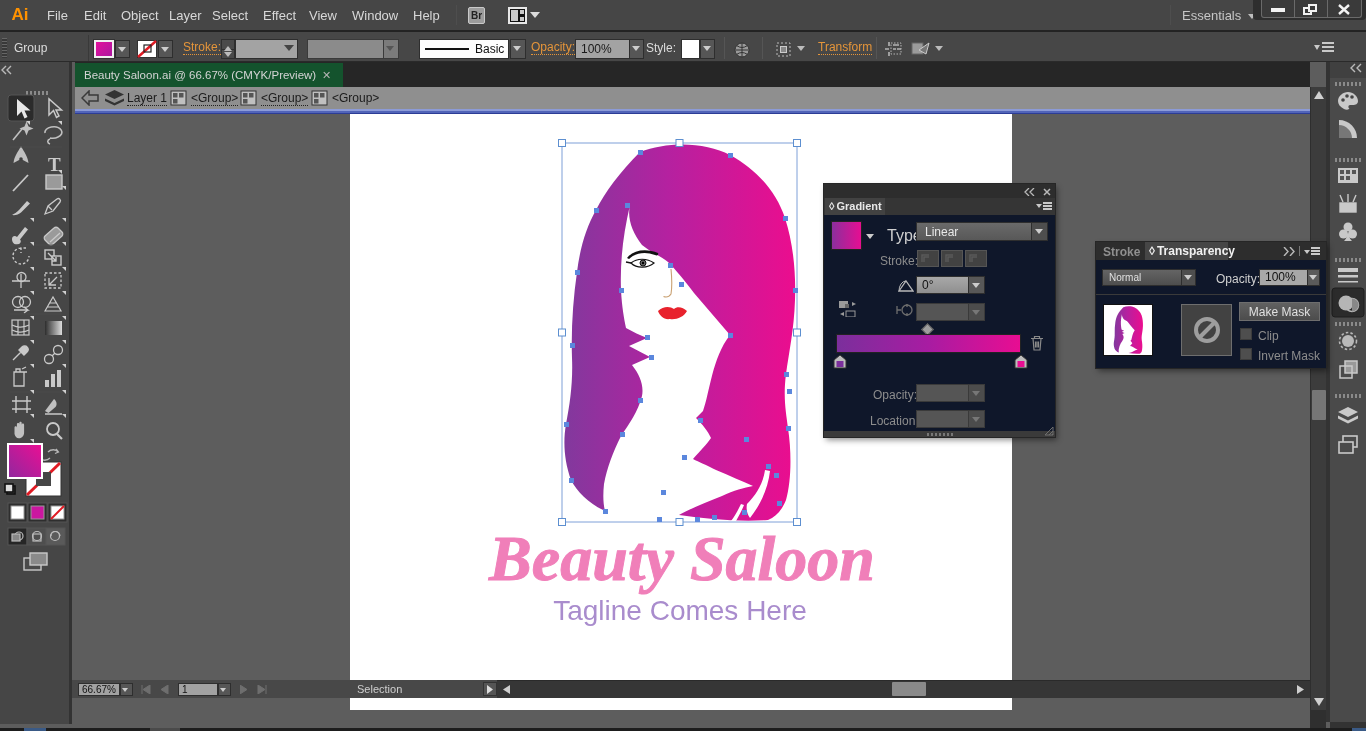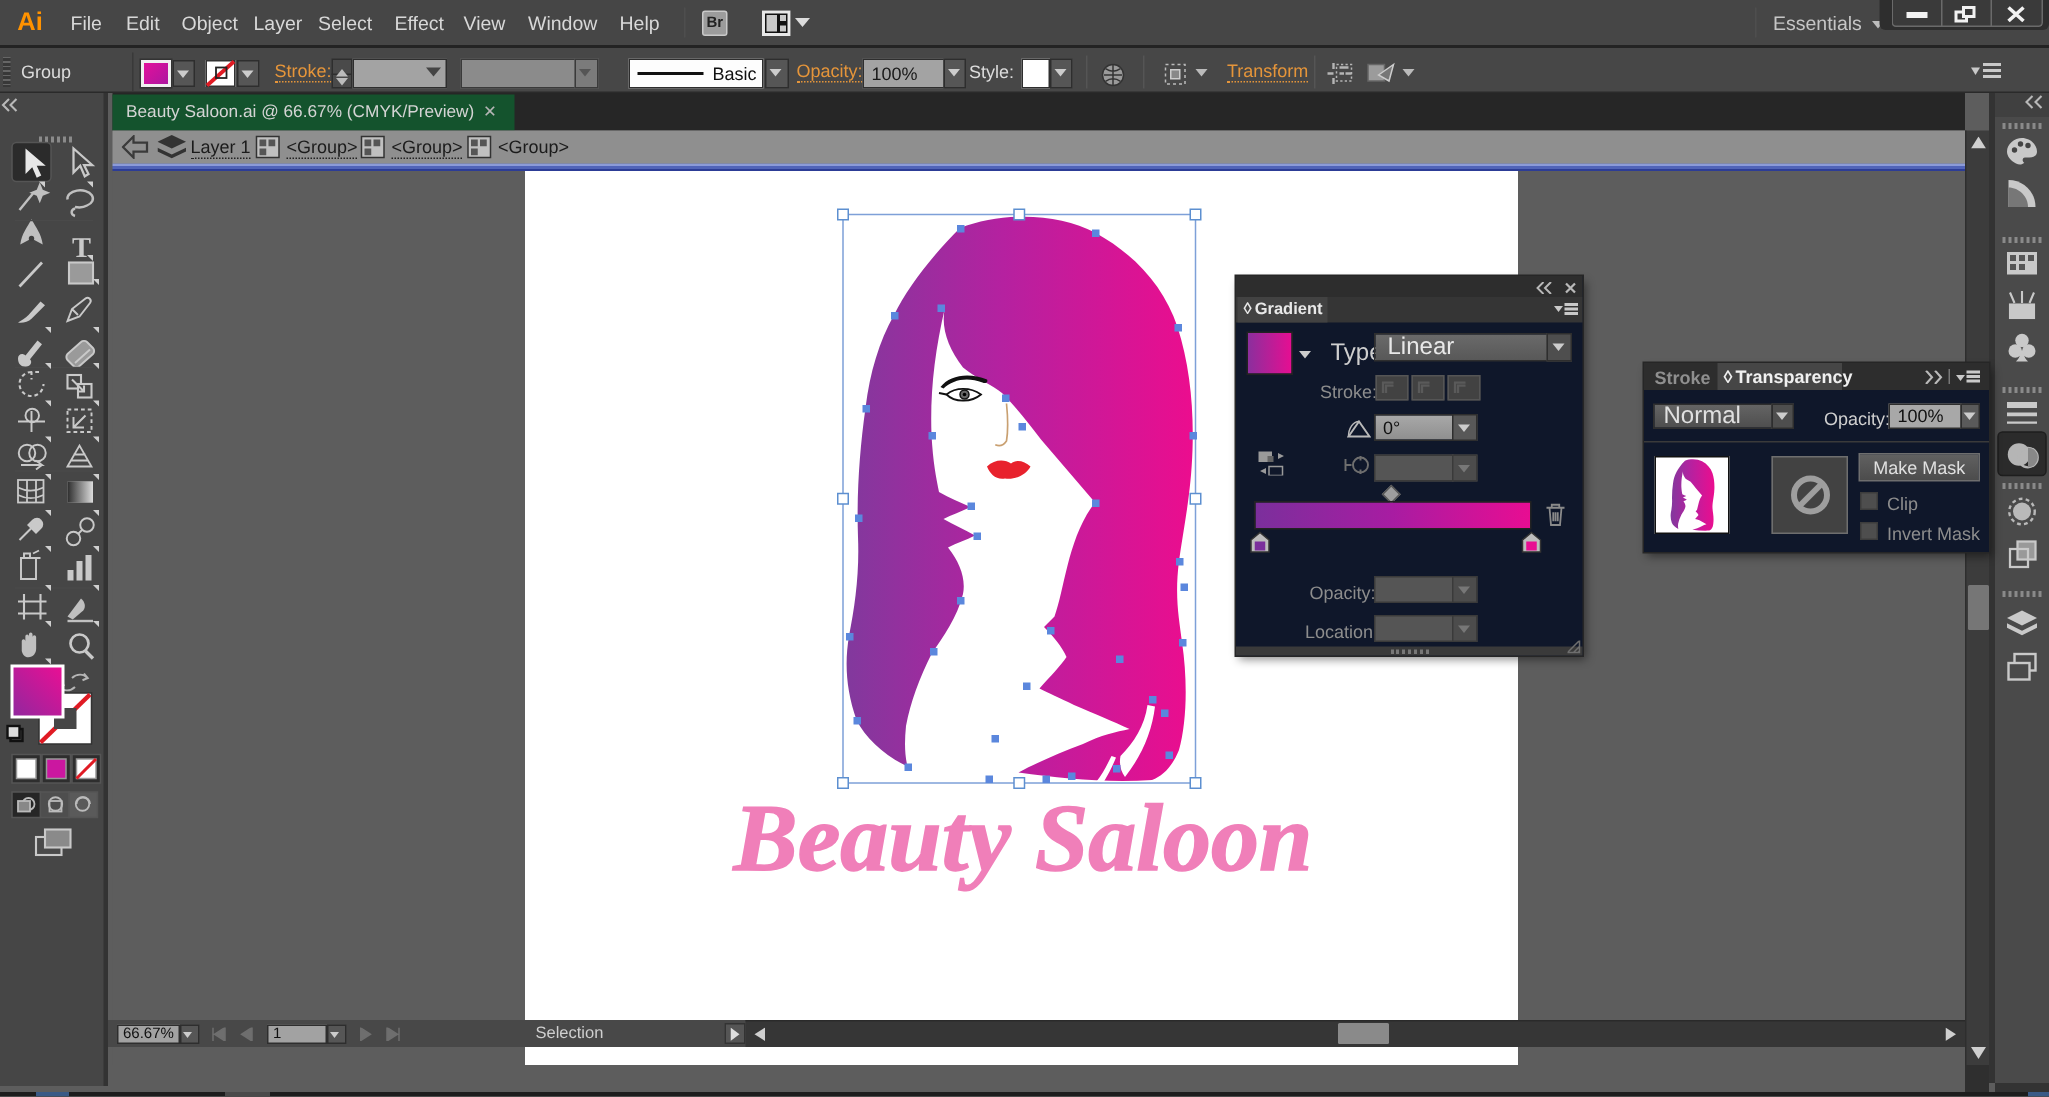--- a/index.html
+++ b/index.html
@@ -278,20 +278,22 @@
         <rect x="661" y="490" width="5" height="5"></rect>
         <rect x="766" y="464" width="5" height="5"></rect>
       <rect x="787" y="389" width="5" height="5"></rect>
         <rect x="777" y="501" width="5" height="5"></rect>
         <rect x="668" y="263" width="5" height="5"></rect>
     </g>
   </svg>
 
   <div class="abs" style="left:382px;top:522px;width:600px;text-align:center;color:#f07fb9;-webkit-text-stroke:1px #f07fb9;
        font-family:'Liberation Serif',serif;font-style:italic;font-weight:bold;font-size:64px;">Beauty Saloon</div>
+  <div class="abs" style="left:380px;top:595px;width:600px;text-align:center;color:#a98ccd;
+       font-size:28px;">Tagline Comes Here</div>
 
   <div id="toolpanel" class="abs">
   <svg width="72" height="662" viewBox="0 0 72 662">
     <path d="M4 7 l-0 0 M11 4 l-4 4 4 4 M6 4 l-4 4 4 4" stroke="#b9b9b9" stroke-width="1.4" fill="none"></path>
     <g fill="#8a8a8a">
       <rect x="26" y="29" width="2" height="4"></rect>
           <rect x="30" y="29" width="2" height="4"></rect>
           <rect x="34" y="29" width="2" height="4"></rect>
           <rect x="38" y="29" width="2" height="4"></rect>
           <rect x="42" y="29" width="2" height="4"></rect>
@@ -592,21 +594,21 @@
         <path d="M20 1 l6 6 M26 1 l-6 6" stroke="#b9b9b9" stroke-width="1.5"></path>
       </svg>
     <div class="abs" style="left:0;top:14px;width:231px;height:17px;background:#353535;"></div>
     <div class="abs" style="left:1px;top:14px;width:60px;height:17px;background:#424242;color:#e8e8e8;font-size:11px;font-weight:bold;line-height:17px;"><span style="margin-left:4px;">◊</span><span style="margin-left:2px;">Gradient</span></div>
     <div class="abs" style="left:212px;top:20px;width:0;height:0;border:3px solid transparent;border-top:4px solid #c9c9c9;"></div>
     <div class="abs" style="left:219px;top:18px;width:9px;height:1.5px;background:#c9c9c9;box-shadow:0 3px 0 #c9c9c9, 0 6px 0 #c9c9c9;"></div>
 
     <div class="abs" style="left:7px;top:37px;width:31px;height:29px;border:1px solid #222;background:linear-gradient(90deg,#8b2f9d,#e60e92);"></div>
     <div class="abs" style="left:42px;top:50px;width:0;height:0;border:4px solid transparent;border-top:5px solid #ccc;"></div>
     <div class="abs" style="left:63px;top:43px;color:#cfcfcf;font-size:16px;">Type:</div>
-    <div class="abs" style="left:92px;top:38px;width:132px;height:19px;background:linear-gradient(#6a6a6a,#585858);border:1px solid #2e2e2e;color:#e8e8e8;font-size:16px;line-height:18px;"><span style="margin-left:8px;">Linear</span></div>
+    <div class="abs" style="left:92px;top:38px;width:132px;height:19px;background:linear-gradient(#6a6a6a,#585858);border:1px solid #2e2e2e;color:#e8e8e8;font-size:12px;line-height:18px;"><span style="margin-left:8px;">Linear</span></div>
     <div class="abs" style="left:207px;top:38px;width:17px;height:19px;background:#4e4e4e;border:1px solid #2e2e2e;"></div>
     <div class="abs" style="left:211px;top:45px;width:0;height:0;border:4px solid transparent;border-top:5px solid #ccc;"></div>
     <div class="abs" style="left:56px;top:70px;color:#8d8d8d;font-size:12px;">Stroke:</div>
     <div class="abs" style="left:93px;top:66px;width:22px;height:17px;background:#424242;border:1px solid #555;"></div>
     <div class="abs" style="left:117px;top:66px;width:22px;height:17px;background:#424242;border:1px solid #555;"></div>
     <div class="abs" style="left:141px;top:66px;width:22px;height:17px;background:#424242;border:1px solid #555;"></div>
     <svg class="abs" style="left:96px;top:69px;" width="66" height="11">
         <path d="M2 9 V2 h7 M4 9 V4 h5" stroke="#5a5a5a" stroke-width="1.5" fill="none"></path>
         <path d="M26 9 V2 h7 M28 9 V4 h5" stroke="#5a5a5a" stroke-width="1.5" fill="none"></path>
         <path d="M50 9 V2 h7 M52 9 V4 h5" stroke="#5a5a5a" stroke-width="1.5" fill="none"></path>
@@ -668,21 +670,21 @@
     <div class="abs" style="left:7px;top:3px;color:#8f8f8f;font-size:12px;font-weight:bold;">Stroke</div>
     <div class="abs" style="left:49px;top:0px;width:83px;height:18px;background:#464646;color:#f0f0f0;font-size:12px;font-weight:bold;line-height:18px;">
       <span style="margin-left:4px;">◊</span><span style="margin-left:2px;">Transparency</span></div>
     <svg class="abs" style="left:187px;top:5px;" width="14" height="9">
         <path d="M1 0 l4 4.5 -4 4.5 M7 0 l4 4.5 -4 4.5" stroke="#b9b9b9" stroke-width="1.4" fill="none"></path>
       </svg>
     <div class="abs" style="left:203px;top:4px;width:1px;height:10px;background:#777;"></div>
     <div class="abs" style="left:208px;top:8px;width:0;height:0;border:3px solid transparent;border-top:4px solid #c9c9c9;"></div>
     <div class="abs" style="left:215px;top:5px;width:9px;height:1.5px;background:#c9c9c9;box-shadow:0 3px 0 #c9c9c9, 0 6px 0 #c9c9c9;"></div>
 
-    <div class="abs" style="left:6px;top:27px;width:80px;height:17px;background:linear-gradient(#646464,#4e4e4e);border:1px solid #2e2e2e;color:#e0e0e0;font-size:16px;line-height:16px;"><span style="margin-left:6px;">Normal</span></div>
+    <div class="abs" style="left:6px;top:27px;width:80px;height:17px;background:linear-gradient(#646464,#4e4e4e);border:1px solid #2e2e2e;color:#e0e0e0;font-size:10px;line-height:16px;"><span style="margin-left:6px;">Normal</span></div>
     <div class="abs" style="left:85px;top:27px;width:15px;height:17px;background:#4e4e4e;border:1px solid #2e2e2e;"></div>
     <div class="abs" style="left:88px;top:33px;width:0;height:0;border:4px solid transparent;border-top:5px solid #ccc;"></div>
     <div class="abs" style="left:120px;top:30px;color:#d0d0d0;font-size:12px;">Opacity:</div>
     <div class="abs" style="left:163px;top:27px;width:49px;height:17px;background:#a8a8a8;border:1px solid #2e2e2e;color:#111;font-size:12px;line-height:15px;"><span style="margin-left:5px;">100%</span></div>
     <div class="abs" style="left:211px;top:27px;width:13px;height:17px;background:#5a5a5a;border:1px solid #2e2e2e;"></div>
     <div class="abs" style="left:213px;top:33px;width:0;height:0;border:4px solid transparent;border-top:5px solid #ccc;"></div>
     <div class="abs" style="left:0px;top:52px;width:230px;height:1px;background:#3a3a3a;"></div>
 
     <div class="abs" style="left:7px;top:62px;width:50px;height:52px;background:#fff;border:1px solid #111;"></div>
     <svg class="abs" style="left:8px;top:63px;" width="48" height="50" viewBox="552 135 250 395">

